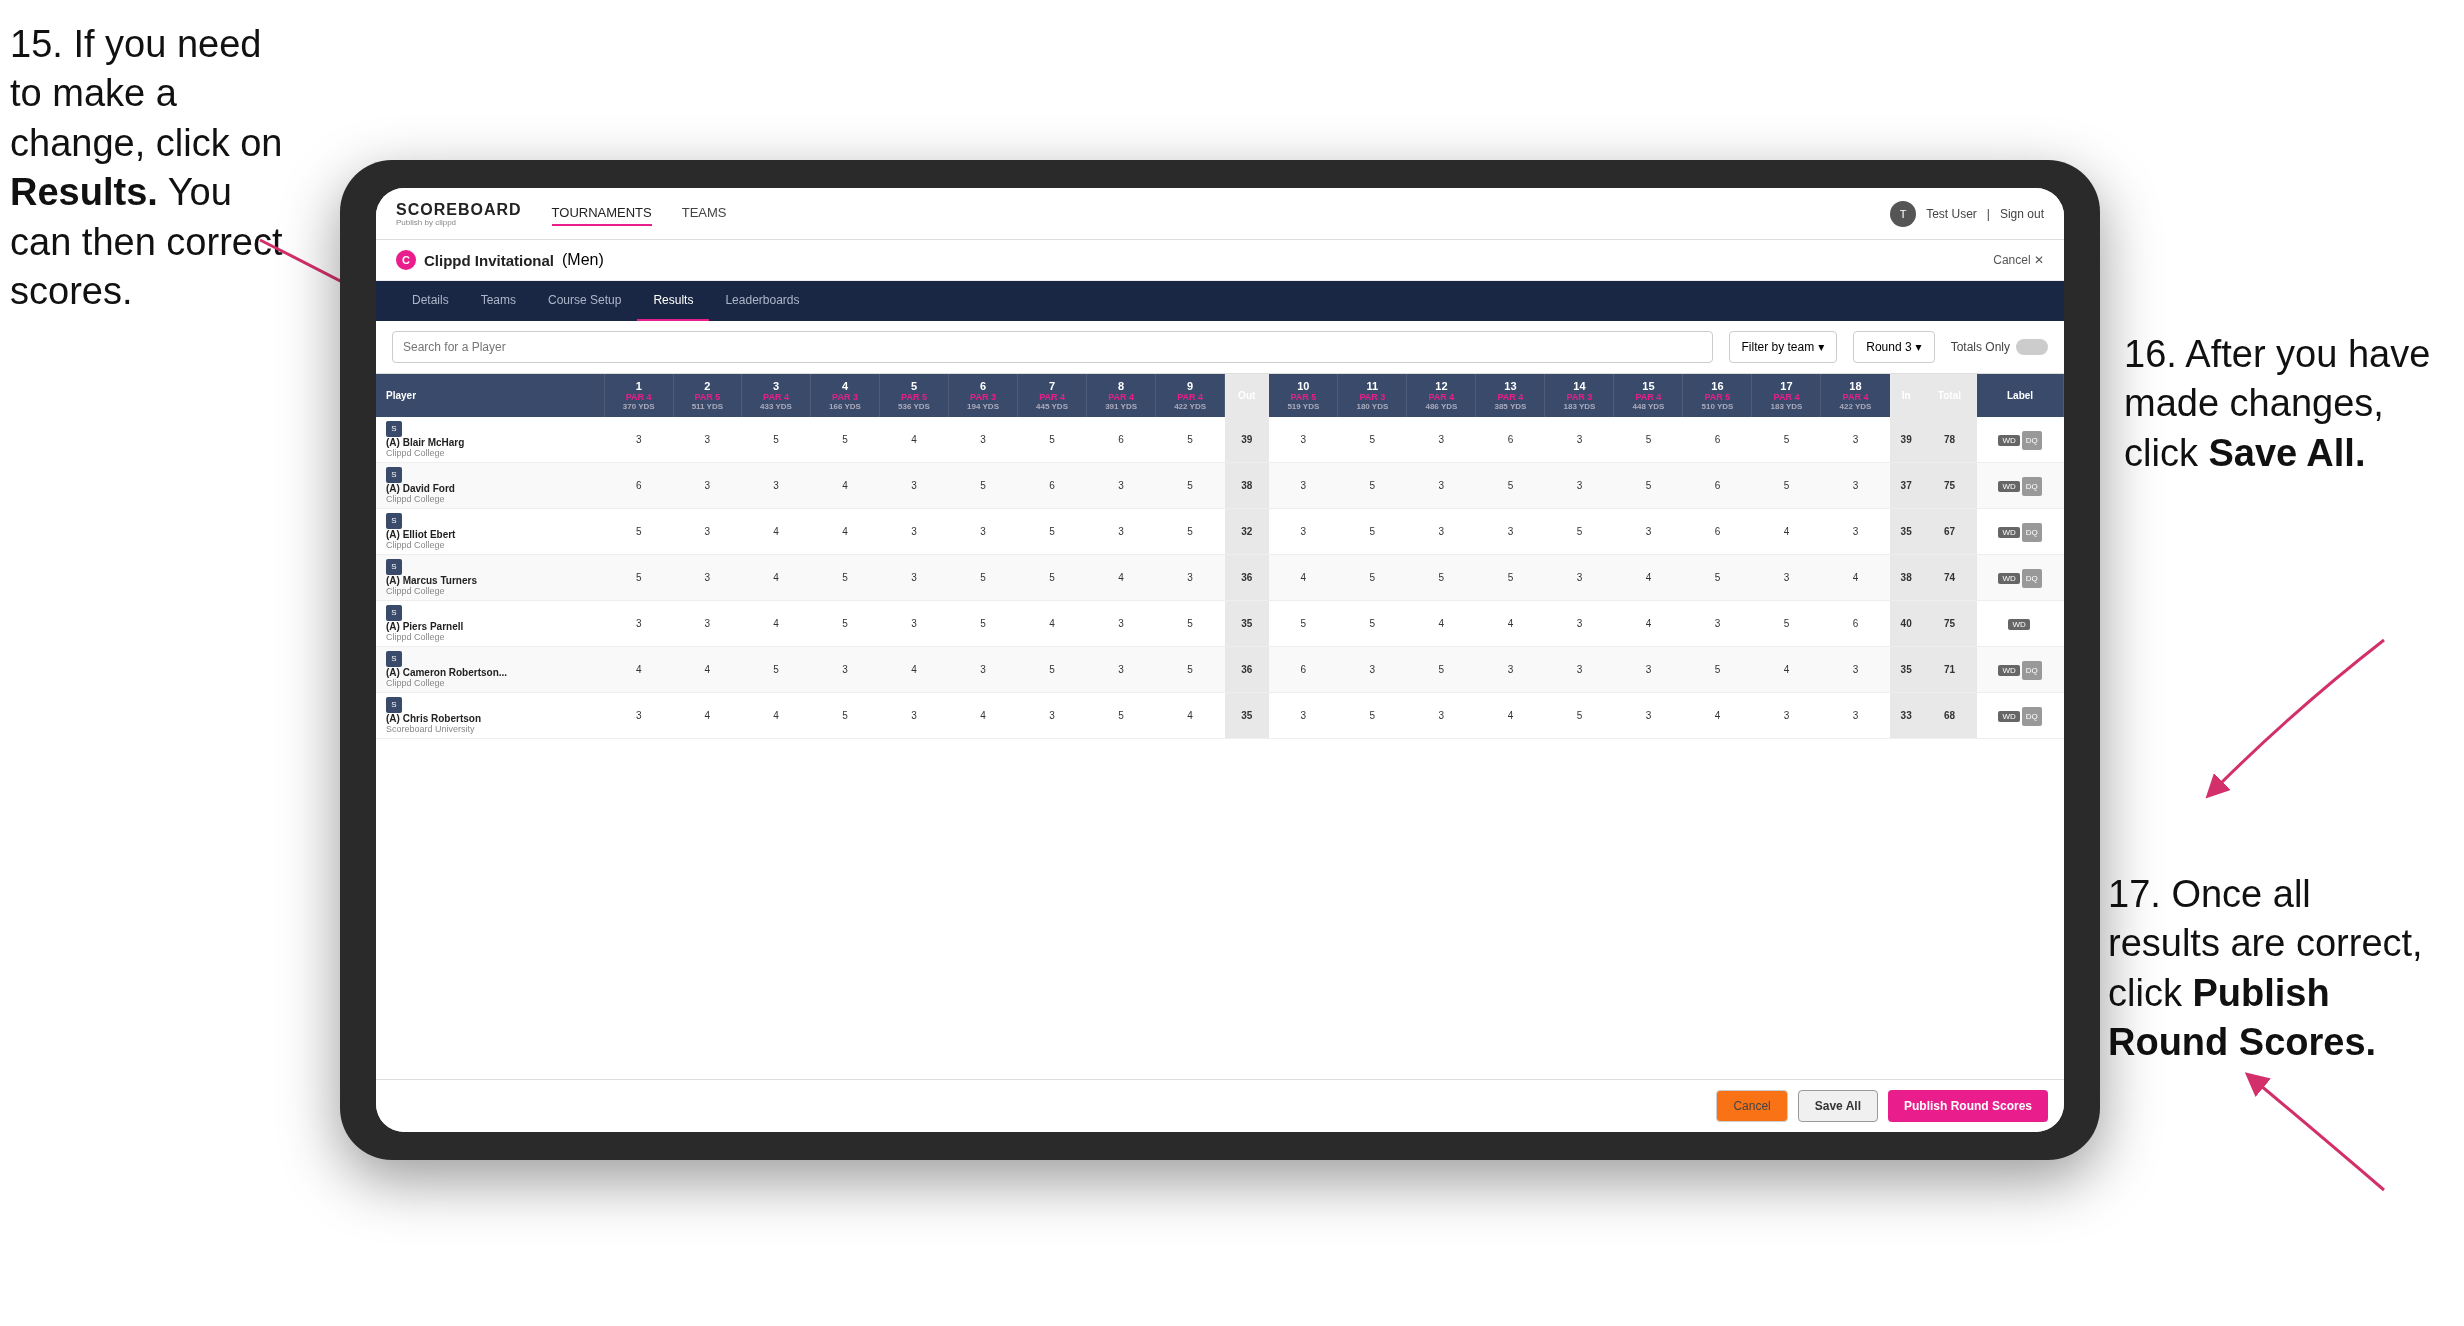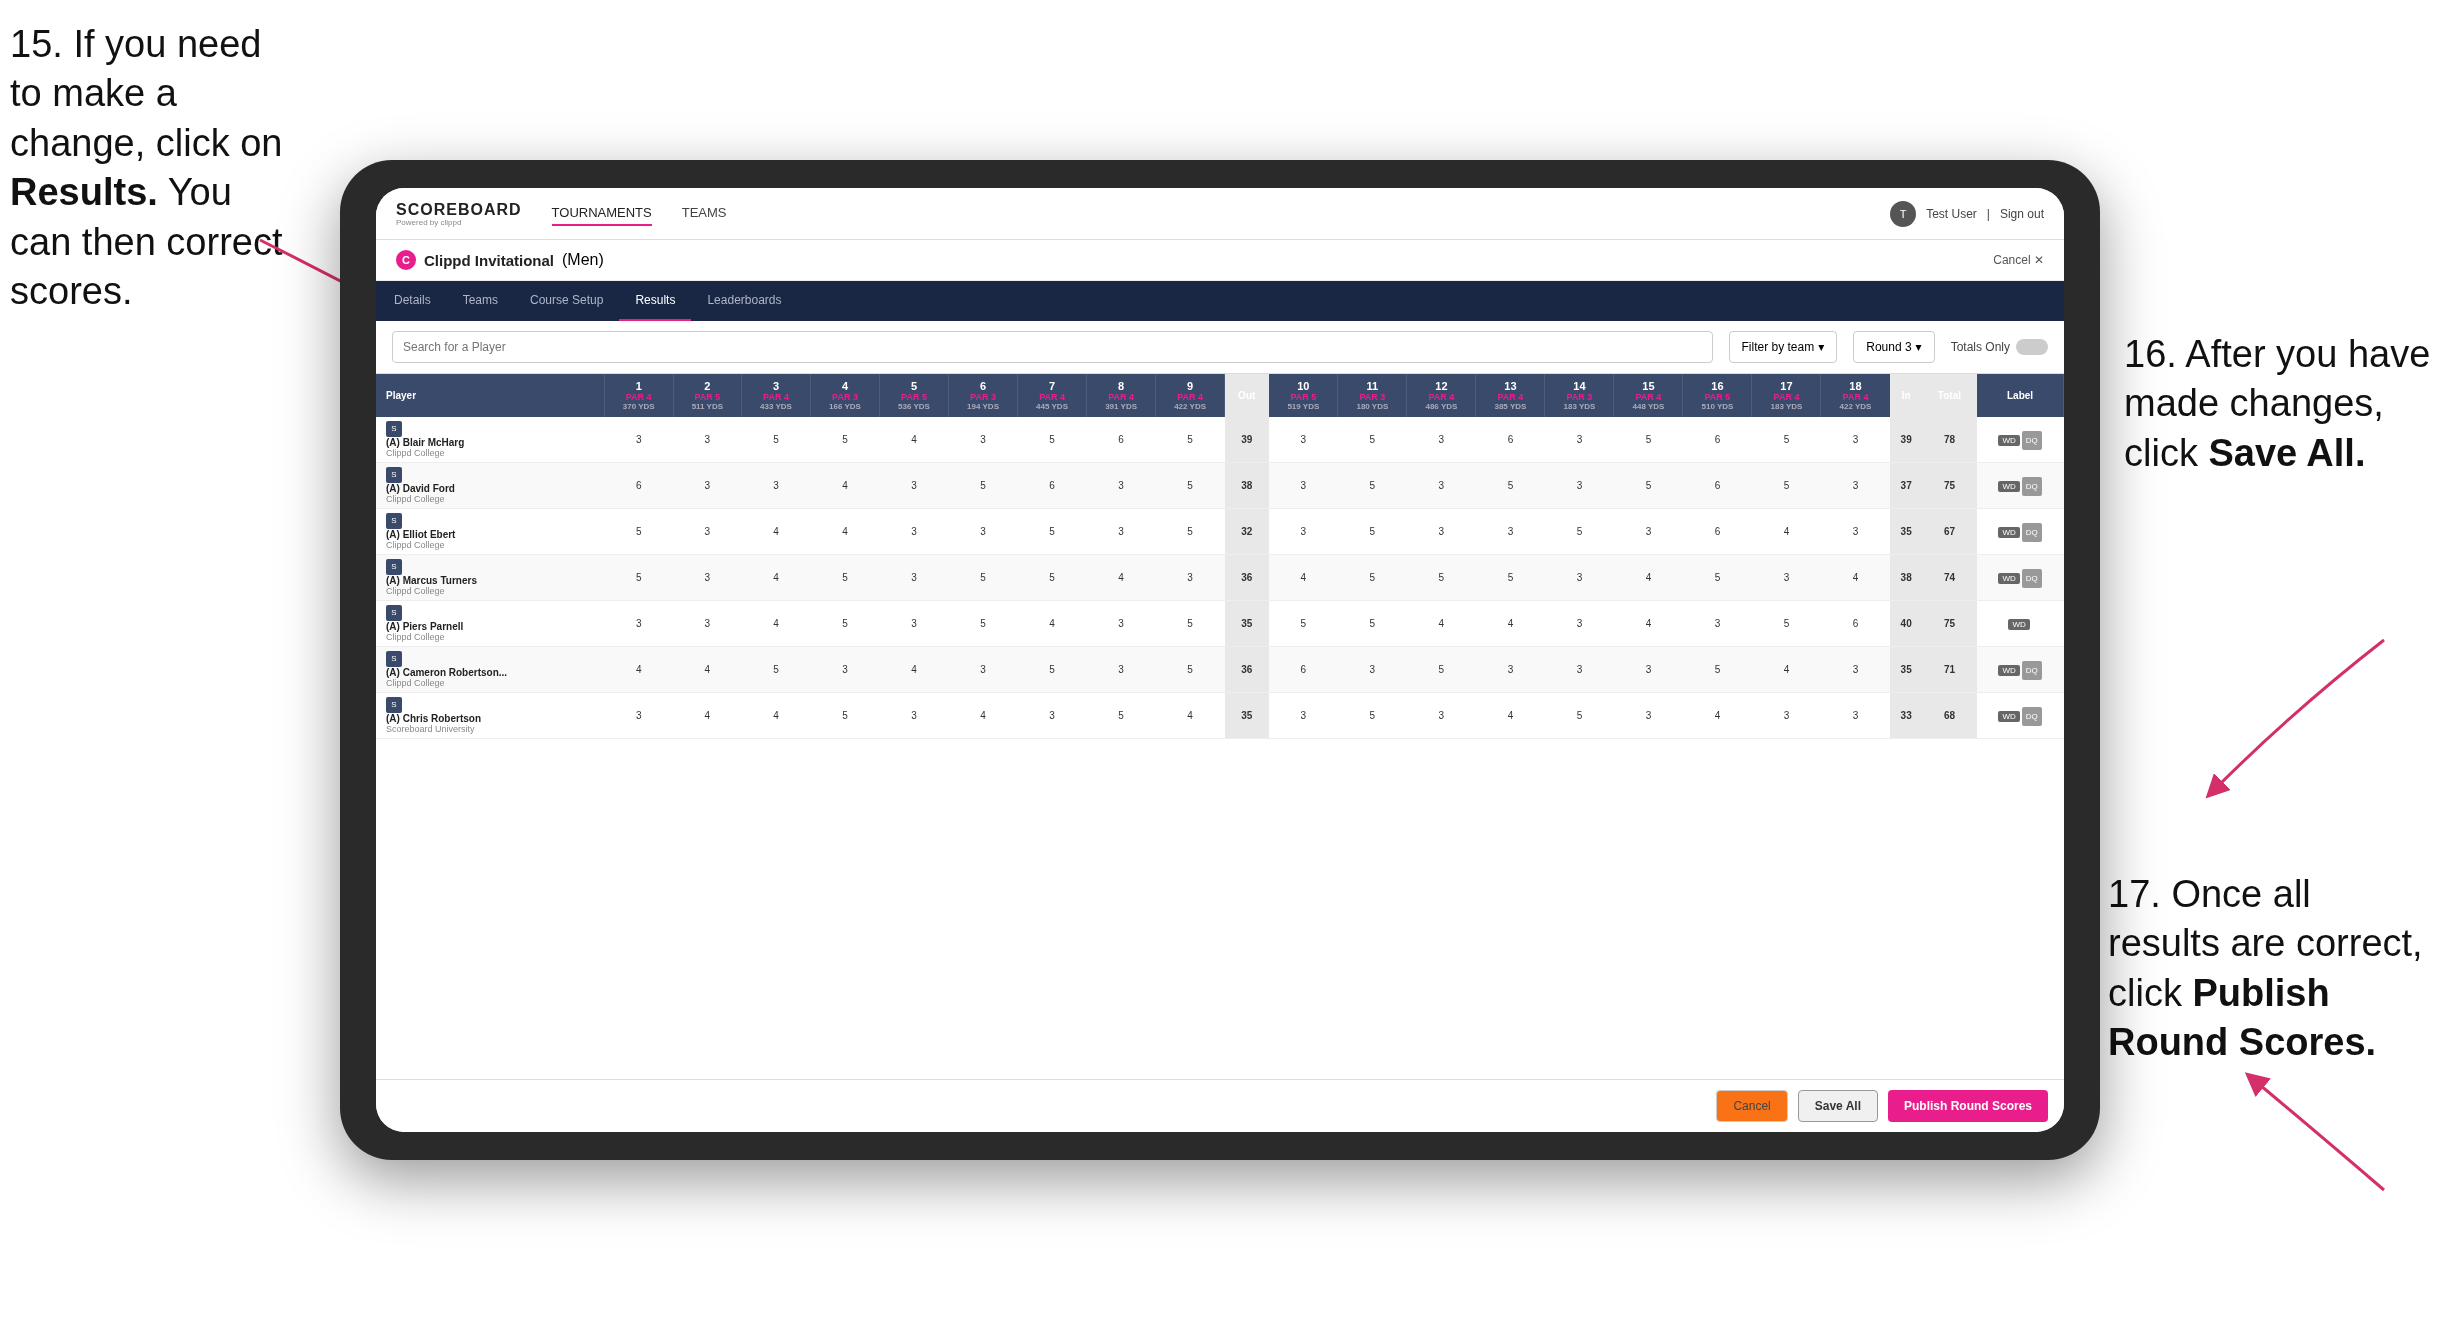--- a/index.html
+++ b/index.html
@@ -170,21 +170,21 @@
       font-size: 12px;
       color: #555;
       cursor: pointer;
     }
 
     
     .tab-bar {
       background: #1a2744;
       display: flex;
       align-items: center;
-      padding: 0 2px;
+      padding: 0 20px;
       flex-shrink: 0;
     }
     .tab-item {
       color: #adb5c8;
       font-size: 12px;
       padding: 12px 16px;
       cursor: pointer;
       border-bottom: 2px solid transparent;
     }
     .tab-item.active {
@@ -445,21 +445,21 @@
   <path d="M 290,140 Q 220,80 160,30" stroke="#d32f6a" stroke-width="3" fill="none" marker-end="url(#arrowhead3)"></path>
 </svg>
 
 <div class="ipad-frame">
   <div class="ipad-screen">
 
     <div class="top-nav">
       <div class="logo-area">
         <div>
           <span class="logo-scoreboard">SCOREBOARD</span>
-          <span class="logo-powered">Powered by clippd</span>
+          <span class="logo-powered">Publish by clippd</span>
         </div>
       </div>
       <div class="nav-links">
         <a class="nav-link active">TOURNAMENTS</a>
         <a class="nav-link">TEAMS</a>
       </div>
       <div class="user-area">
         <div class="user-avatar">T</div>
         <span>Test User</span>
         <span> | </span>

